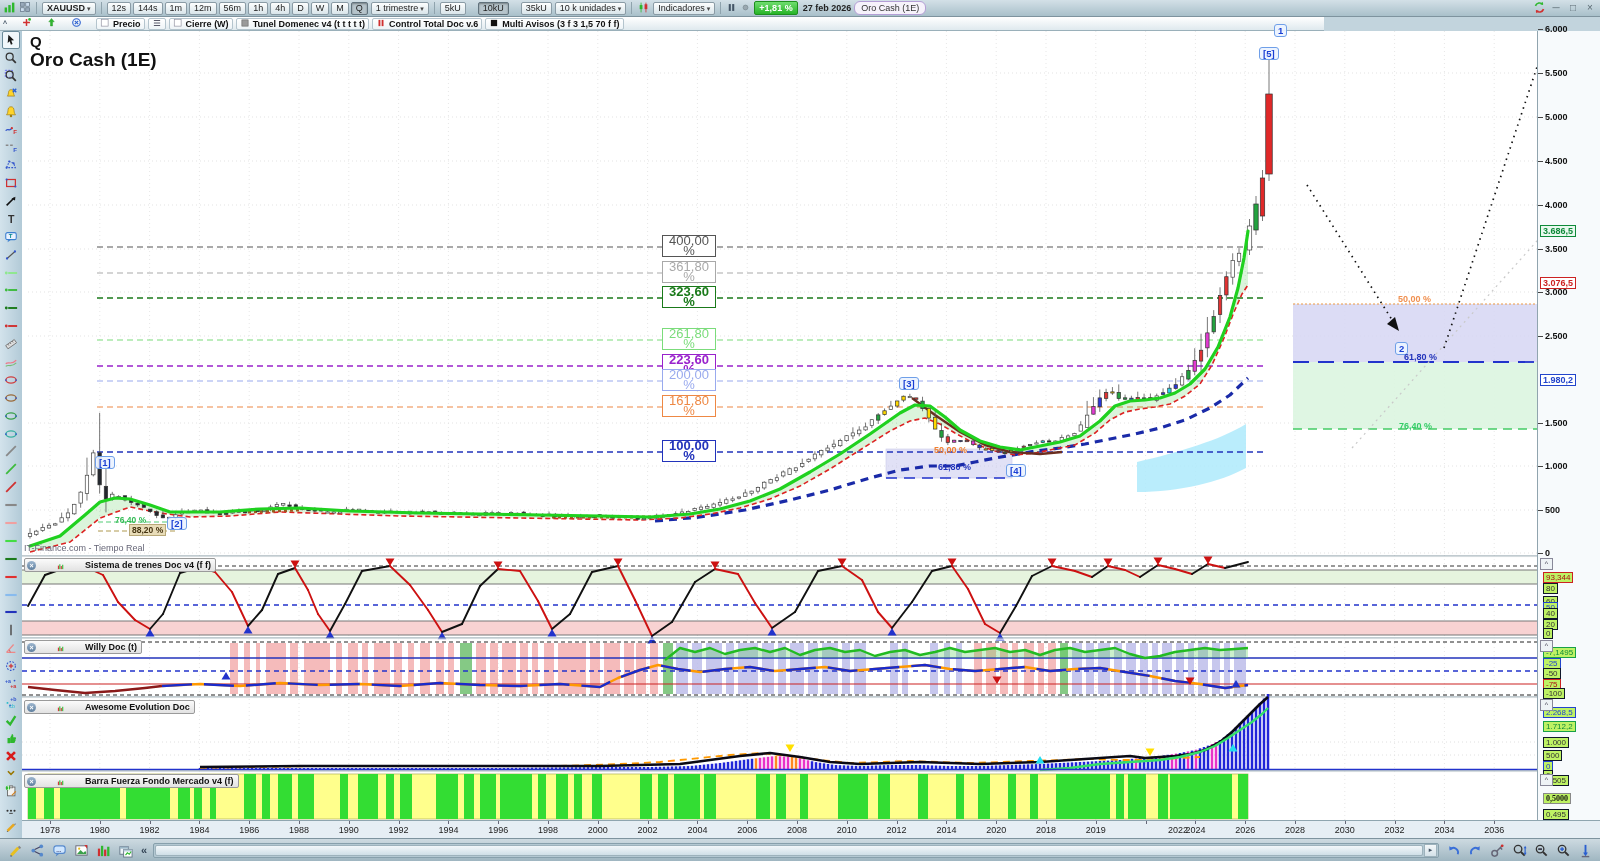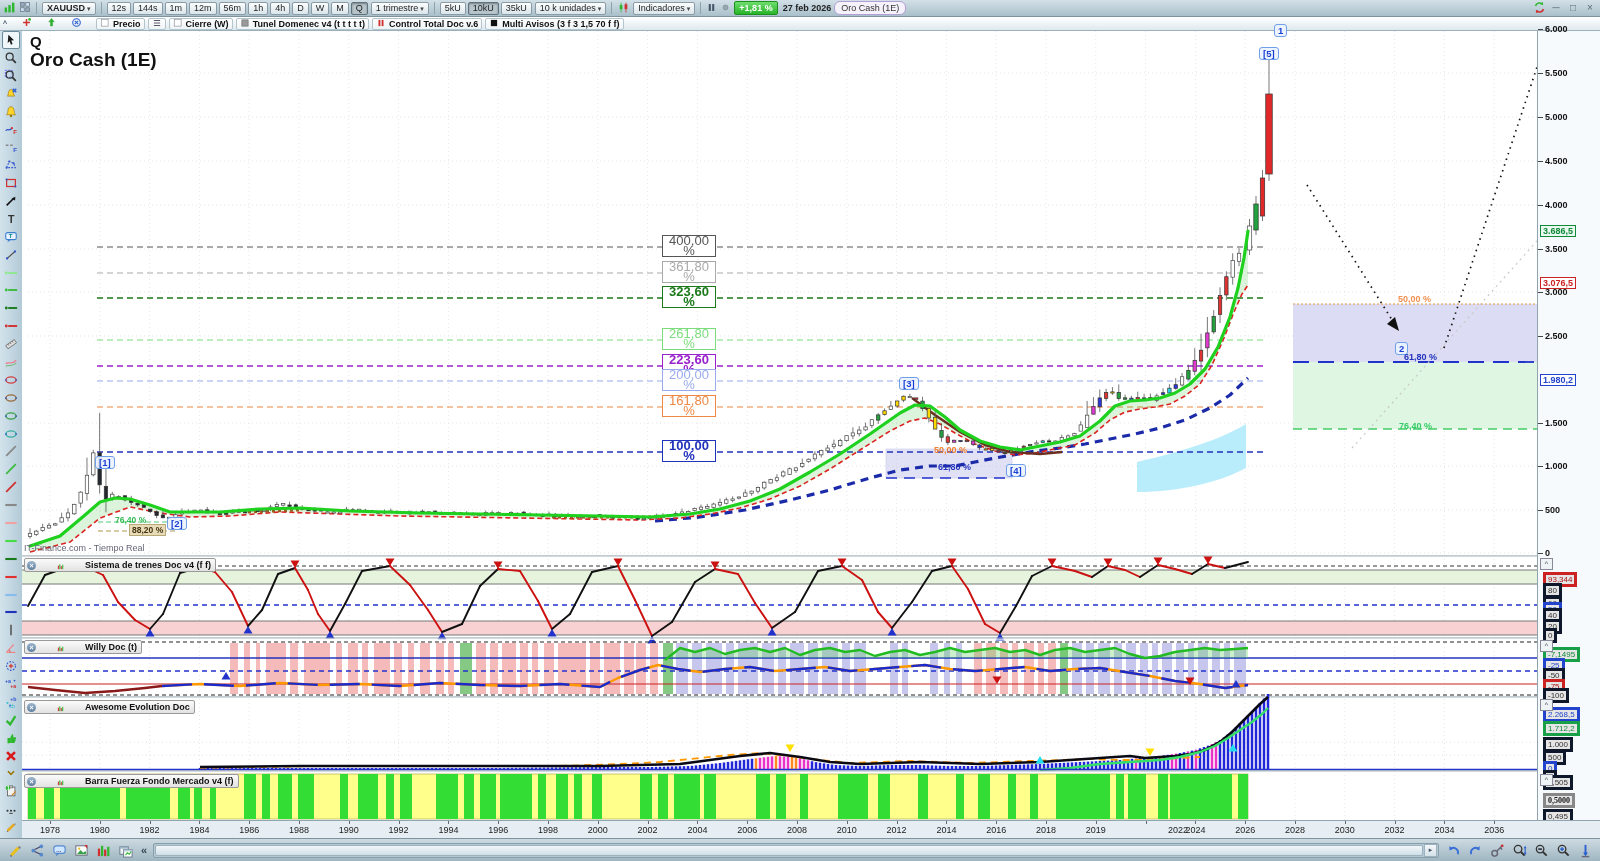--- a/index.html
+++ b/index.html
@@ -14,21 +14,21 @@
     background:linear-gradient(#fdfefe,#d9e5ea);font-size:9px;line-height:11px;color:#222;
     display:inline-flex;align-items:center;gap:2px;cursor:default;font-family:inherit;}
   .tbtn.active{background:#b6c4cb;border-color:#61727c;box-shadow:inset 0 1px 2px rgba(0,0,0,.35);}
   .car{font-size:7px;color:#444;font-style:normal;}
   .chg{background:linear-gradient(#6fdd6f,#28b428);color:#fff;font-weight:bold;padding:1px 4px;border-radius:2px;border:1px solid #1d8f1d;}
   .date{font-weight:bold;margin-left:2px;}
   .instr{background:#f6f2fb;border:1px solid #b49ed6;border-radius:6px;padding:1px 6px;color:#333;}
   .flexsp{flex:1;}
   .winbtn{width:14px;height:13px;border:none;background:transparent;color:#5c6b74;font-size:10px;line-height:12px;padding:0;}
   
-  #toolbar2{position:absolute;left:0;top:17px;width:1600px;height:14px;display:flex;align-items:center;gap:14px;
+  #toolbar2{position:absolute;left:0;top:17px;width:1324px;height:14px;display:flex;align-items:center;gap:14px;
     padding:0 3px;box-sizing:border-box;background:linear-gradient(#ffffff,#dfe9ee);
     border-bottom:1px solid #9ab0ba;font-size:9px;font-weight:bold;color:#111;}
   .ibtn{height:12px;border:1px solid #b4c4cd;border-radius:2px;background:linear-gradient(#ffffff,#eef4f7);
     display:inline-flex;align-items:center;gap:3px;padding:0 3px;font-size:9px;font-weight:bold;color:#111;font-family:inherit;}
   .mini{display:inline-block;}
   
   #sidebar{position:absolute;left:0;top:31px;width:22px;height:807px;
     background:linear-gradient(90deg,#d3e3ec,#b2cad7);border-right:1px solid #8fa5b1;
     display:flex;flex-direction:column;align-items:center;}
   .tool{width:18px;height:17.9px;display:flex;align-items:center;justify-content:center;}
@@ -47,21 +47,21 @@
   .phead{display:inline-flex;align-items:center;gap:21px;height:12px;background:linear-gradient(#fbfbfb,#e2e2e2);
     border:1px solid #9a9a9a;border-radius:2px;padding:0 4px 0 2px;font-size:9px;font-weight:bold;color:#111;justify-content:space-between;}
   .pclose{width:9px;height:9px;border-radius:50%;background:linear-gradient(#9db6cf,#5f7f9e);color:#fff;
     font-size:7px;line-height:9px;text-align:center;font-weight:bold;}
   .pico{display:inline-block;width:7px;height:7px;}
   
   #price-axis{position:absolute;left:1537px;top:31px;width:63px;height:789px;background:#f7fafc;
     border-left:1px solid #90a4ae;font-size:9px;color:#222;}
   .ptick{position:absolute;left:0;display:flex;align-items:center;gap:2px;font-weight:bold;color:#111;}
   .ptick i{display:inline-block;width:5px;height:1px;background:#444;}
-  .sbox{position:absolute;left:5px;border:3px solid #0f172a;background:#e5e5e5;color:#333;font-size:8px;
+  .sbox{position:absolute;left:5px;border:1px solid #0f172a;background:#bef264;color:#333;font-size:8px;
     line-height:9px;padding:0 2px;}
   .sbox.br{border-color:#cc2222;color:#aa1111;}
   .sbox.bb{border-color:#2244cc;color:#2244cc;}
   .sbox.bg{border-color:#18a048;color:#0f8a3a;}
   .sbox.bx{border-color:#888;color:#111;font-weight:bold;font-family:Liberation Serif, serif;}
   .pbadge{position:absolute;left:2px;border:1px solid;background:#fff;font-size:9px;font-weight:bold;
     line-height:10px;padding:0 2px;}
   .collapse{position:absolute;left:2px;width:11px;height:10px;border:1px solid #889;background:#eef3f6;
     font-size:7px;line-height:9px;text-align:center;color:#445;}
   
@@ -115,21 +115,21 @@
         <button class="tbtn tf">D</button>
         <button class="tbtn tf">W</button>
         <button class="tbtn tf">M</button>
         <button class="tbtn tf active">Q</button>
       </span>
     <button class="tbtn">
         <span>1 trimestre</span>
         <i class="car">▾</i>
       </button>
     <span class="sep"></span>
-    <span id="unit-group" style="display:inline-flex;gap:2px;">
+    <span id="unit-group" style="display:inline-flex;gap:12px;">
         <button class="tbtn">5kU</button>
         <button class="tbtn active">10kU</button>
         <button class="tbtn">35kU</button>
       </span>
     <button class="tbtn">
         <span>10 k unidades</span>
         <i class="car">▾</i>
       </button>
     <span class="sep"></span>
     <span class="mini" id="candleico"><svg width="13" height="13" viewBox="0 0 16 16">
@@ -1627,21 +1627,21 @@
       <div class="ylab" style="left: 725.2px;">2006</div>
       <div class="ytick" style="left: 775px;"></div>
       <div class="ylab" style="left: 775px;">2008</div>
       <div class="ytick" style="left: 824.8px;"></div>
       <div class="ylab" style="left: 824.8px;">2010</div>
       <div class="ytick" style="left: 874.6px;"></div>
       <div class="ylab" style="left: 874.6px;">2012</div>
       <div class="ytick" style="left: 924.4px;"></div>
       <div class="ylab" style="left: 924.4px;">2014</div>
       <div class="ytick" style="left: 974.2px;"></div>
-      <div class="ylab" style="left: 974.2px;">2016</div>
+      <div class="ylab" style="left: 974.2px;">2020</div>
       <div class="ytick" style="left: 1024px;"></div>
       <div class="ylab" style="left: 1024px;">2018</div>
       <div class="ytick" style="left: 1073.8px;"></div>
       <div class="ylab" style="left: 1073.8px;">2019</div>
       <div class="ytick" style="left: 1123.6px;"></div>
       <div class="ylab" style="left: 1156px;">2022</div>
       <div class="ytick" style="left: 1173.4px;"></div>
       <div class="ylab" style="left: 1173.4px;">2024</div>
       <div class="ytick" style="left: 1223.2px;"></div>
       <div class="ylab" style="left: 1223.2px;">2026</div>

